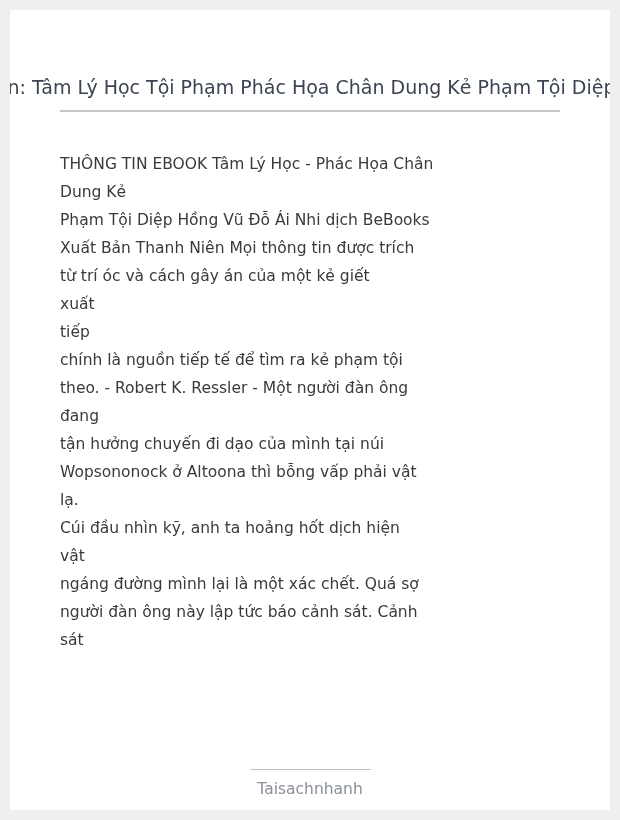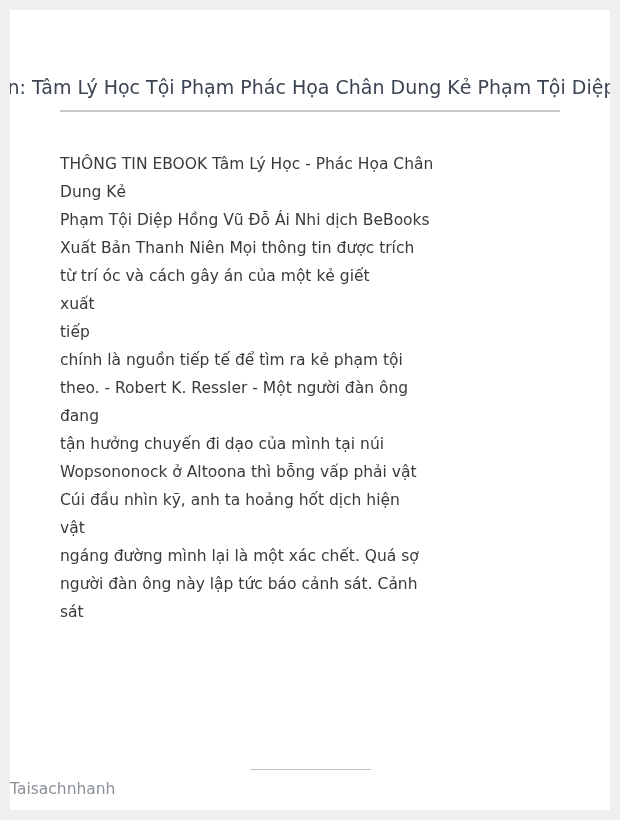--- a/index.html
+++ b/index.html
@@ -71,21 +71,21 @@
       top: 759px;
       width: 121px;
       height: 1px;
       background: #bfc2c5;
     }
     .footer-text {
       position: absolute;
       left: 0;
       width: 600px;
       top: 770px;
-      text-align: left;
+      text-align: center;
       font-size: 15.5px;
       color: #8a9097;
     }
   </style>
 </head>
 <body>
 
 <div class="card">
   <div class="title-wrap">
     <h1 class="title">oạn: Tâm Lý Học Tội Phạm Phác Họa Chân Dung Kẻ Phạm Tội Diệp H</h1>
@@ -98,20 +98,21 @@
     <span class="line">Phạm Tội Diệp Hồng Vũ Đỗ Ái Nhi dịch BeBooks</span>
     <span class="line">Xuất Bản Thanh Niên Mọi thông tin được trích</span>
     <span class="line">từ trí óc và cách gây án của một kẻ giết</span>
     <span class="line">xuất</span>
     <span class="line">tiếp</span>
     <span class="line">chính là nguồn tiếp tế để tìm ra kẻ phạm tội</span>
     <span class="line">theo. - Robert K. Ressler - Một người đàn ông</span>
     <span class="line">đang</span>
     <span class="line">tận hưởng chuyến đi dạo của mình tại núi</span>
     <span class="line">Wopsononock ở Altoona thì bỗng vấp phải vật</span>
+    <span class="line">lạ.</span>
     <span class="line">Cúi đầu nhìn kỹ, anh ta hoảng hốt dịch hiện</span>
     <span class="line">vật</span>
     <span class="line">ngáng đường mình lại là một xác chết. Quá sợ</span>
     <span class="line">người đàn ông này lập tức báo cảnh sát. Cảnh</span>
     <span class="line">sát</span>
   </div>
 
   <div class="footer-divider"></div>
   <div class="footer-text">Taisachnhanh</div>
 </div>

